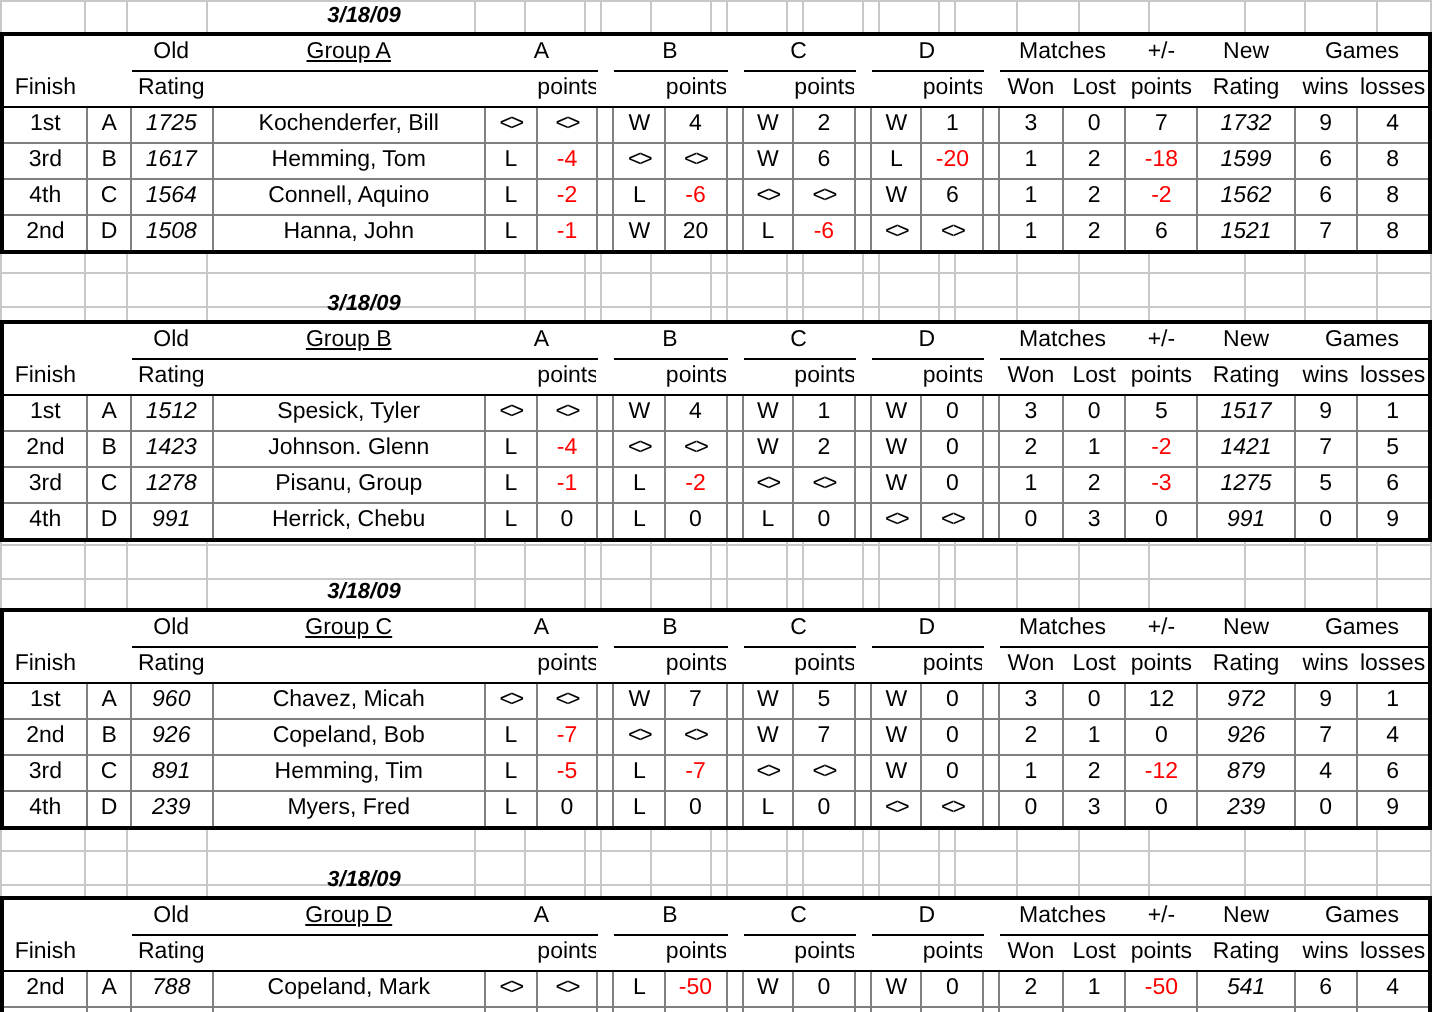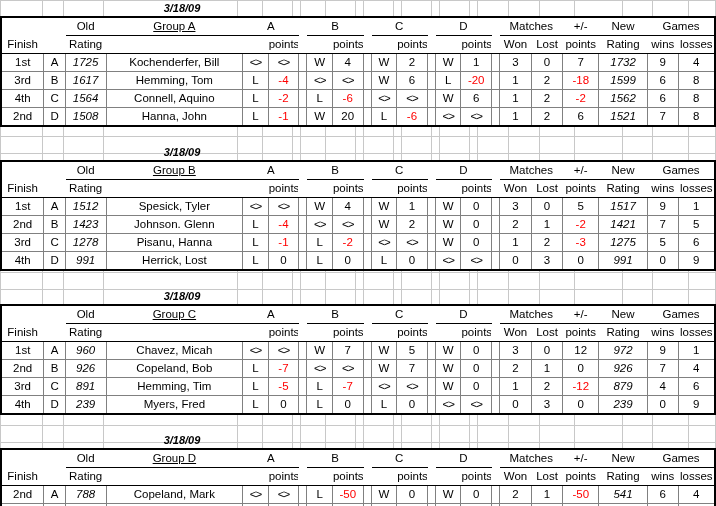--- a/index.html
+++ b/index.html
@@ -488,21 +488,21 @@
           <td>1</td>
           <td class="neg">-2</td>
           <td class="num">1421</td>
           <td>7</td>
           <td>5</td>
         </tr>
         <tr>
           <td>3rd</td>
           <td>C</td>
           <td class="num">1278</td>
-          <td class="name">Pisanu, Hanna</td>
+          <td class="name">Pisanu, Group</td>
           <td>L</td>
           <td class="neg">-1</td>
           <td class="sep"></td>
           <td>L</td>
           <td class="neg">-2</td>
           <td class="sep"></td>
           <td class="self diamond">&lt;&gt;</td>
           <td class="self diamond">&lt;&gt;</td>
           <td class="sep"></td>
           <td>W</td>
@@ -512,21 +512,21 @@
           <td>2</td>
           <td class="neg">-3</td>
           <td class="num">1275</td>
           <td>5</td>
           <td>6</td>
         </tr>
         <tr>
           <td>4th</td>
           <td>D</td>
           <td class="num">991</td>
-          <td class="name">Herrick, Lost</td>
+          <td class="name">Herrick, Chebu</td>
           <td>L</td>
           <td>0</td>
           <td class="sep"></td>
           <td>L</td>
           <td>0</td>
           <td class="sep"></td>
           <td>L</td>
           <td>0</td>
           <td class="sep"></td>
           <td class="self diamond">&lt;&gt;</td>

